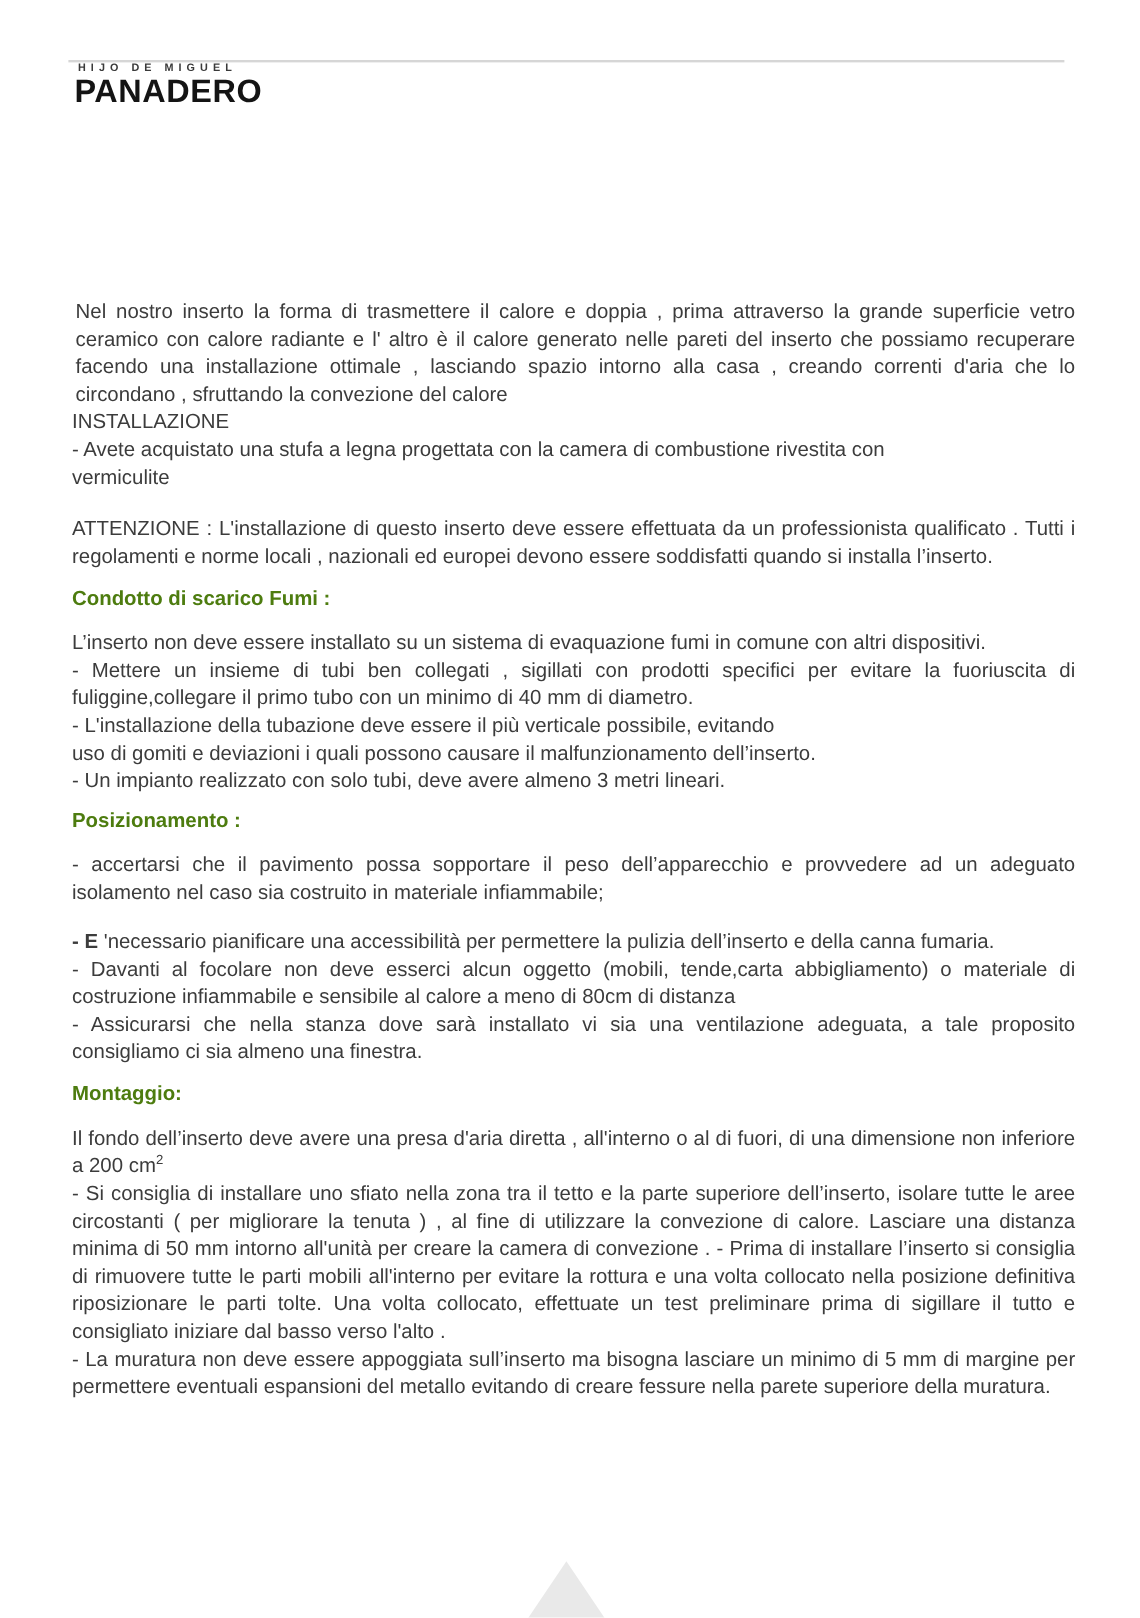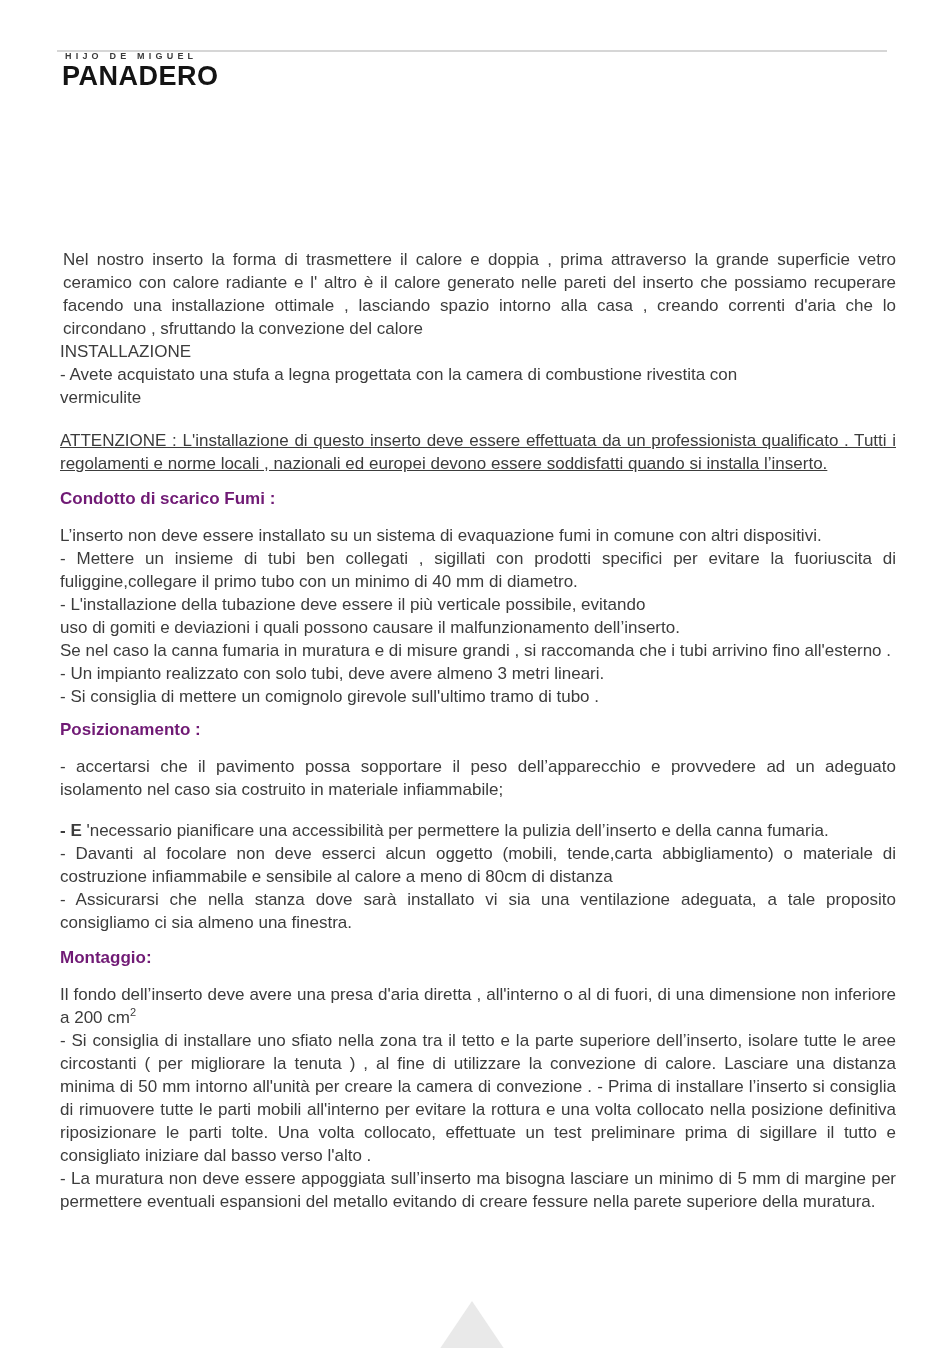--- a/index.html
+++ b/index.html
@@ -58,27 +58,27 @@
     width: 836px;
     font-size: 17px;
     line-height: 23px;
     color: #3c3c3c;
   }
   .content p { margin: 0; text-align: justify; }
   .content .left { text-align: left; }
   .intro { padding-left: 3px; }
   .h {
     font-weight: 700;
-    color: #701a75;
+    color: #4d7c0f;
     text-align: left;
   }
   .mt-s  { margin-top: 10px !important; }
   .mt-m  { margin-top: 14px !important; }
   .mt-l  { margin-top: 18px !important; }
-  .mt-xl { margin-top: 20px !important; text-decoration: underline; }
+  .mt-xl { margin-top: 20px !important; }
   .mt-h1 { margin-top: 14px !important; }
   .mt-h2 { margin-top: 12px !important; }
   sup { font-size: 11px; line-height: 0; }
   b.seg { font-weight: 700; }
 </style>
 </head>
 <body>
 
 <div class="page">
 
@@ -98,23 +98,21 @@
     <p class="left">- Avete acquistato una stufa a legna progettata con la camera di combustione rivestita con</p>
     <p class="left">vermiculite</p>
 
     <p class="mt-xl">ATTENZIONE : L'installazione di questo inserto deve essere effettuata da un professionista qualificato . Tutti i regolamenti e norme locali , nazionali ed europei devono essere soddisfatti quando si installa l’inserto.</p>
 
     <p class="h mt-h2">Condotto di scarico Fumi :</p>
     <p class="mt-h1">L’inserto non deve essere installato su un sistema di evaquazione fumi in comune con altri dispositivi.</p>
     <p>- Mettere un insieme di tubi ben collegati , sigillati con prodotti specifici per evitare la fuoriuscita di fuliggine,collegare il primo tubo con un minimo di 40 mm di diametro.</p>
     <p class="left">- L'installazione della tubazione deve essere il più verticale possibile, evitando</p>
     <p class="left">uso di gomiti e deviazioni i quali possono causare il malfunzionamento dell’inserto.</p>
-    <p>Se nel caso la canna fumaria in muratura e di misure grandi , si raccomanda che i tubi arrivino fino all'esterno .</p>
     <p class="left">- Un impianto realizzato con solo tubi, deve avere almeno 3 metri lineari.</p>
-    <p class="left">- Si consiglia di mettere un comignolo girevole sull'ultimo tramo di tubo .</p>
 
     <p class="h mt-s">Posizionamento :</p>
     <p class="mt-m">- accertarsi che il pavimento possa sopportare il peso dell’apparecchio e provvedere ad un adeguato isolamento nel caso sia costruito in materiale infiammabile;</p>
     <p class="mt-l"><b class="seg">- E</b><span> 'necessario pianificare una accessibilità per permettere la pulizia dell’inserto e della canna fumaria.</span></p>
     <p>- Davanti al focolare non deve esserci alcun oggetto (mobili, tende,carta abbigliamento) o materiale di costruzione infiammabile e sensibile al calore a meno di 80cm di distanza</p>
     <p>- Assicurarsi che nella stanza dove sarà installato vi sia una ventilazione adeguata, a tale proposito consigliamo ci sia almeno una finestra.</p>
 
     <p class="h mt-h2">Montaggio:</p>
     <p class="mt-m"><span>Il fondo dell’inserto deve avere una presa d'aria diretta , all'interno o al di fuori, di una dimensione non inferiore a 200 cm</span><sup>2</sup></p>
     <p>- Si consiglia di installare uno sfiato nella zona tra il tetto e la parte superiore dell’inserto, isolare tutte le aree circostanti ( per migliorare la tenuta ) , al fine di utilizzare la convezione di calore. Lasciare una distanza minima di 50 mm intorno all'unità per creare la camera di convezione . - Prima di installare l’inserto si consiglia di rimuovere tutte le parti mobili all'interno per evitare la rottura e una volta collocato nella posizione definitiva riposizionare le parti tolte. Una volta collocato, effettuate un test preliminare prima di sigillare il tutto e consigliato iniziare dal basso verso l'alto .</p>

